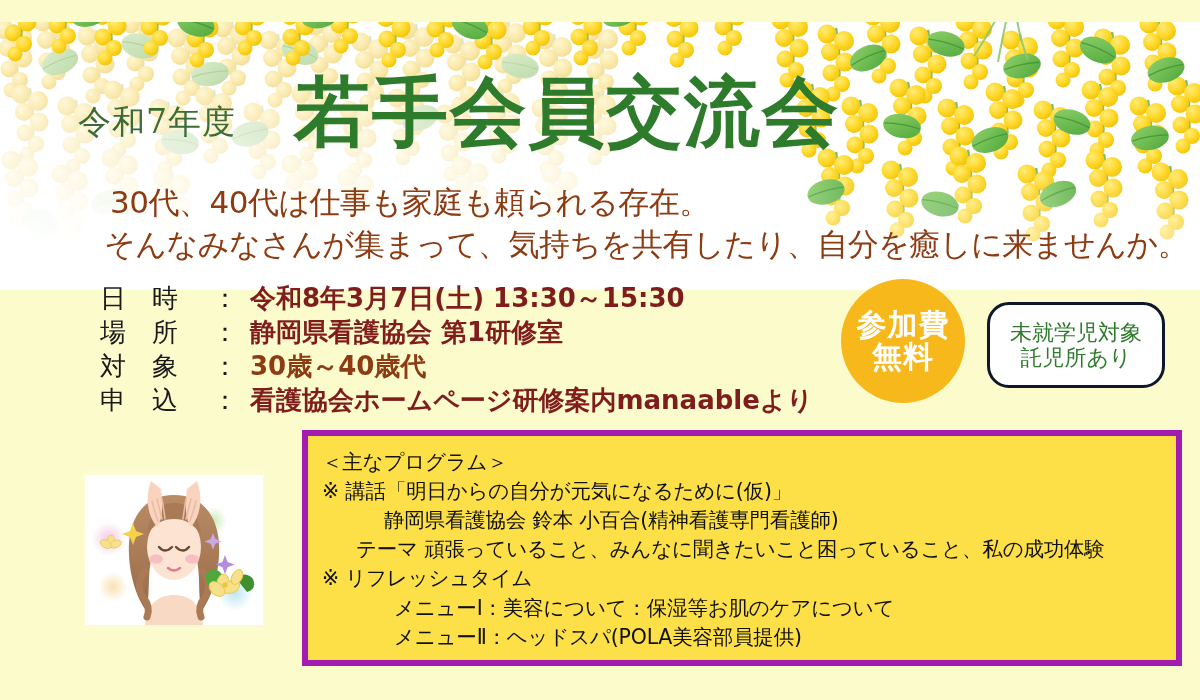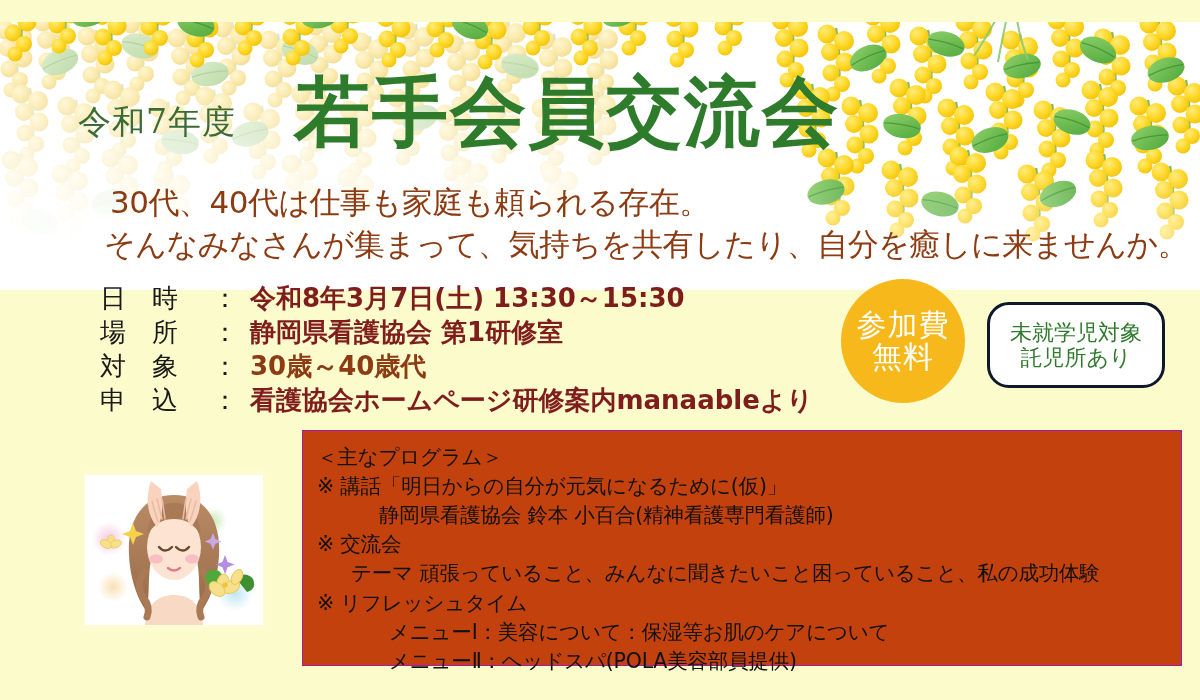--- a/index.html
+++ b/index.html
@@ -55,32 +55,32 @@
   .dcolon{font-size:26px;color:#1a1a1a;margin-right:12px;}
   .dval{font-size:26px;color:#7f1d1d;font-family:"DejaVu Sans","Liberation Sans",sans-serif;font-weight:bold;}
   .hl{color:#8C3B12;font-weight:bold;}
   
   .fee-circle{
     position:absolute;left:841px;top:279px;width:124px;height:124px;
     border-radius:50%;background:#F6B81B;
     display:flex;flex-direction:column;align-items:center;justify-content:center;
     color:#ffffff;line-height:1.08;
   }
-  .fee-circle span{font-size:30px;font-weight:normal;letter-spacing:1px;}
+  .fee-circle span{font-size:30px;font-weight:bold;letter-spacing:1px;}
   .care-badge{
     position:absolute;left:987px;top:302px;width:172px;height:80px;
     border:3px solid #0f172a;border-radius:22px;background:#ffffff;
     display:flex;flex-direction:column;align-items:center;justify-content:center;
     color:#2F7A2C;line-height:1.15;
   }
   .care-badge span{font-size:22px;}
   
   .prog-box{
     position:absolute;left:302px;top:430px;width:880px;height:236px;
-    border:1px solid #a21caf;background:#c2410c;box-sizing:border-box;
+    border:6px solid #a21caf;background:#fde047;box-sizing:border-box;
     padding:12px 0 0 14px;
   }
   .pline{
     font-size:20.5px;color:#111;white-space:nowrap;line-height:1.42;
     font-family:"DejaVu Sans","Liberation Sans",sans-serif;letter-spacing:-.2px;
   }
   .ind1{padding-left:62px;}
   .ind2{padding-left:34px;}
   .ind3{padding-left:72px;}
   
@@ -389,20 +389,19 @@
           <ellipse cx="-7" cy="4" rx="5" ry="8" transform="rotate(-60 -7 4)"></ellipse>
         </g>
       </g>
     </svg>
   </div>
 
   <div class="prog-box">
     <div class="pline">＜主なプログラム＞</div>
     <div class="pline">※ 講話「明日からの自分が元気になるために(仮)」</div>
     <div class="pline ind1">静岡県看護協会  鈴本 小百合(精神看護専門看護師)</div>
-    <div class="pline">※ 交流会</div>
     <div class="pline ind2">テーマ  頑張っていること、みんなに聞きたいこと困っていること、私の成功体験</div>
     <div class="pline">※ リフレッシュタイム</div>
     <div class="pline ind3">メニューⅠ：美容について：保湿等お肌のケアについて</div>
     <div class="pline ind3">メニューⅡ：ヘッドスパ(POLA美容部員提供)</div>
   </div>
 
 </div>
 
 </body></html>

